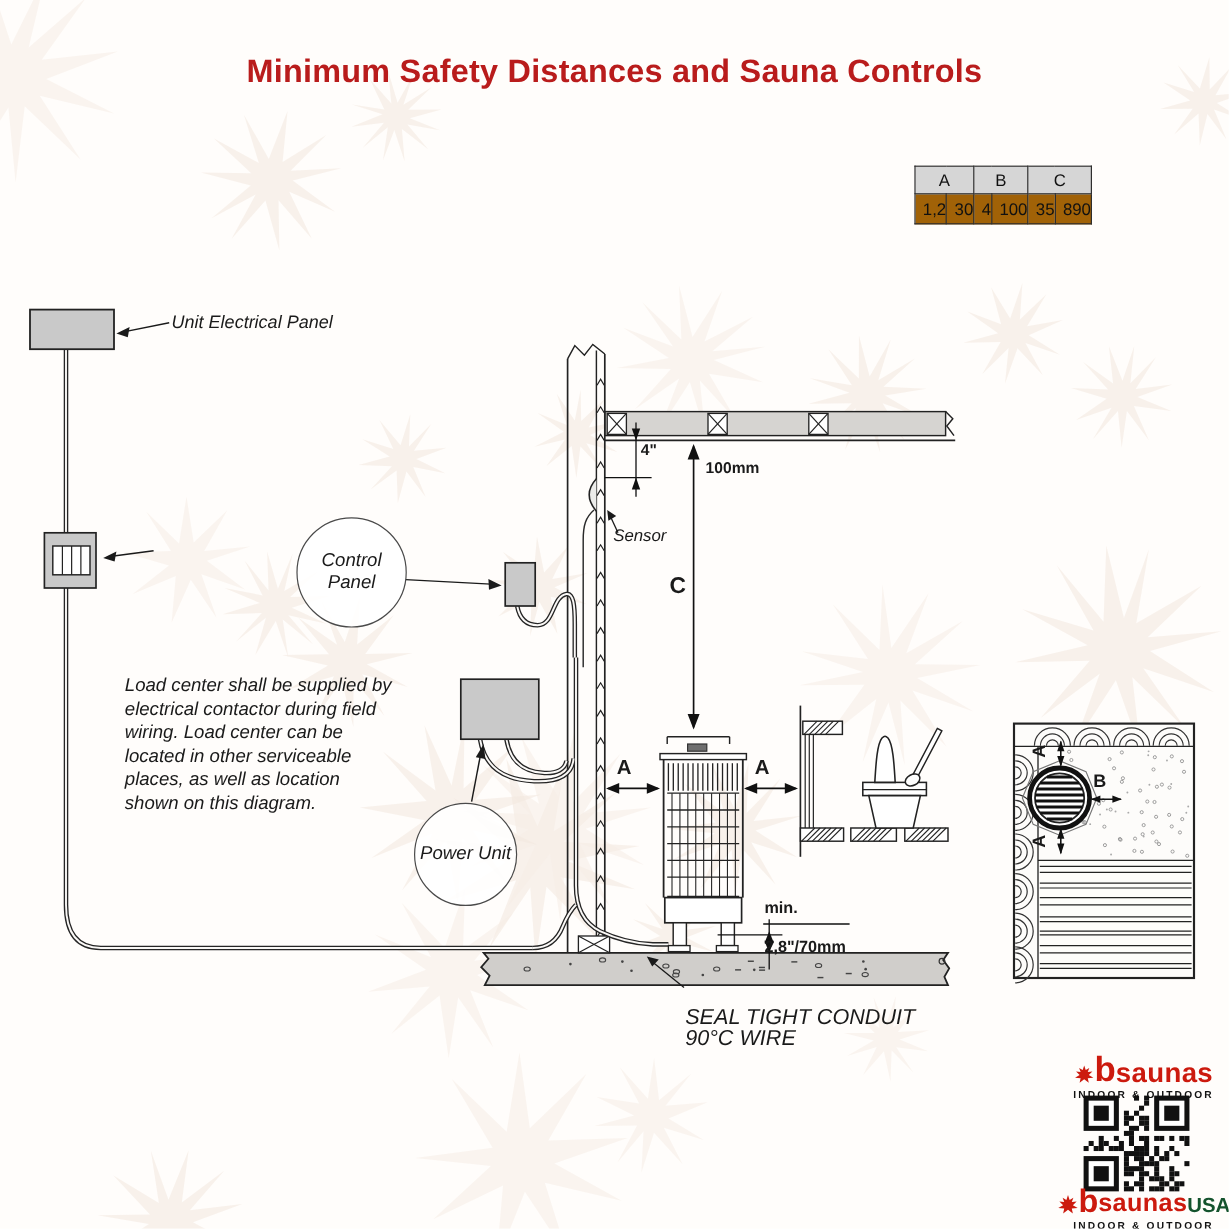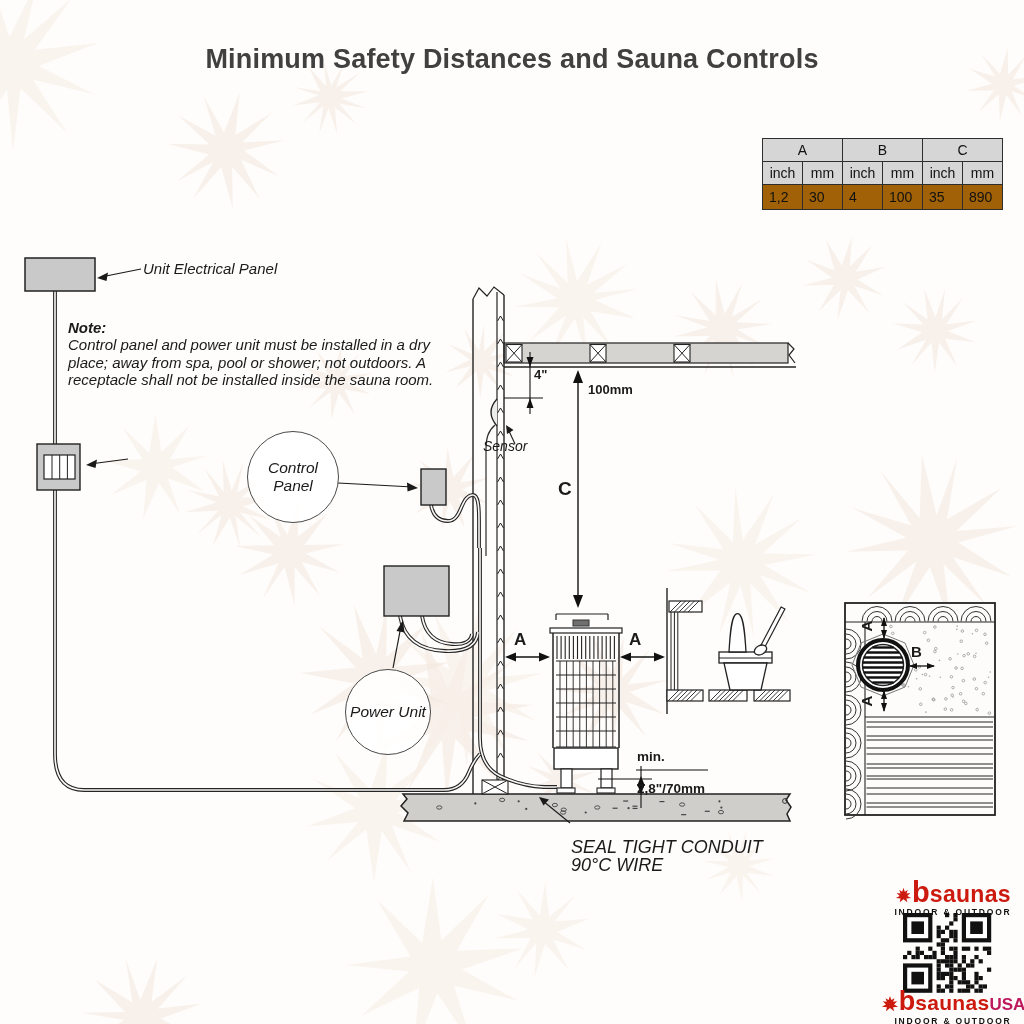--- a/index.html
+++ b/index.html
@@ -1,40 +1,40 @@
 <!DOCTYPE html>
 <html><head>
 <meta charset="utf-8">
 <style>
   html,body{margin:0;padding:0;background:#ffffff;}
   #page{position:relative;width:1024px;height:1024px;overflow:hidden;background:#fffdfb;
         font-family:"Liberation Sans",sans-serif;}
   #art{position:absolute;left:0;top:0;}
   .lbl{position:absolute;color:#1a1a1a;white-space:pre-line;line-height:1.15;}
   .it{font-style:italic;}
-  .title{left:0;right:0;top:44px;text-align:center;font-size:27px;font-weight:700;color:#404040;letter-spacing:.2px;}
+  .title{left:0;right:0;top:44px;text-align:center;font-size:27px;font-weight:700;color:#b91c1c;letter-spacing:.2px;}
   .note{left:68px;top:301px;font-size:15px;font-style:italic;line-height:17.5px;}
   .note b{font-style:italic;}
   .lcnote{left:104px;top:562px;font-size:15.5px;font-style:italic;line-height:19.5px;}
   .callout{position:absolute;border:1.3px solid #4a4a4a;border-radius:50%;
            background:rgba(255,255,255,.88);display:flex;align-items:center;justify-content:center;
            font-style:italic;font-size:15.5px;color:#1a1a1a;text-align:center;}
   table.dims{position:absolute;left:762px;top:138px;border-collapse:collapse;font-size:14px;color:#111;}
   table.dims td{border:1.2px solid #2e2e2e;padding:0;height:22px;}
   table.dims .hd{background:#d6d6d6;text-align:center;}
   table.dims .u{width:39px;}
   table.dims .val{padding-left:6px;background:#a16207;height:24px;}
   .dimtxt{font-weight:700;font-size:13px;}
   .rotA{width:22px;height:20px;display:flex;align-items:center;justify-content:center;
         transform:rotate(-90deg);font-weight:700;font-size:15px;}
   .logo{position:absolute;display:flex;flex-direction:column;align-items:center;}
   .logorow{display:flex;align-items:flex-end;line-height:1;}
   .logob{font-weight:800;font-size:29px;line-height:.8;}
   .logoname{font-weight:800;font-size:23px;letter-spacing:.3px;line-height:.9;}
-  .logousa{font-weight:800;font-size:17px;color:#be185d;line-height:1;}
+  .logousa{font-weight:800;font-size:17px;color:#14532d;line-height:1;}
   .tagline{font-weight:700;font-size:8.5px;letter-spacing:1.8px;color:#111;margin-top:3px;}
 </style>
 </head>
 <body>
 
 <div id="page">
 
 <svg id="art" width="1024" height="1024" viewBox="0 0 1024 1024">
   <g id="wm">
         <polygon points="38.5,65.9 95.0,94.6 33.1,79.7 67.1,132.9 20.6,88.6 13.0,152.1 7.0,89.6 -27.1,143.0 -8.0,81.0 -66.7,104.2 -13.8,70.0 -76.5,57.6 -13.1,54.6 -57.6,8.6 -4.3,42.4 -10.2,-22.4 9.4,37.0 38.3,-21.2 23.9,39.6 71.8,-2.0 34.8,49.7 98.2,43.0" fill="#f6ede5" opacity="0.55"></polygon>
@@ -580,56 +580,48 @@
 <div class="lbl title">Minimum Safety Distances and Sauna Controls</div>
 
 <table class="dims">
   <tbody>
         <tr>
     <td class="hd" colspan="2">A</td>
     <td class="hd" colspan="2">B</td>
     <td class="hd" colspan="2">C</td>
   </tr>
   <tr>
-    <td class="hd u">inch</td>
-    <td class="hd u">mm</td>
-    <td class="hd u">inch</td>
-    <td class="hd u">mm</td>
-    <td class="hd u">inch</td>
-    <td class="hd u">mm</td>
-  </tr>
-  <tr>
     <td class="val">1,2</td>
     <td class="val">30</td>
     <td class="val">4</td>
     <td class="val">100</td>
     <td class="val">35</td>
     <td class="val">890</td>
   </tr>
 </tbody>
     </table>
 
 <div class="lbl it" style="left:143px;top:260px;font-size:15px;">Unit Electrical Panel</div>
 
-<div class="lbl note">
-  <b>Note:</b>
-  <span>Control panel and power unit must be installed in a dry
-place; away from spa, pool or shower; not outdoors. A
-receptacle shall not be installed inside the sauna room.</span>
-</div>
-
+
+<div class="lbl lcnote">Load center shall be supplied by
+electrical contactor during field
+wiring. Load center can be
+located in other serviceable
+places, as well as location
+shown on this diagram.</div>
 
 <div class="callout" style="left:247px;top:431px;width:90px;height:90px;">
   <span>Control Panel</span>
 </div>
 <div class="callout" style="left:345px;top:669px;width:84px;height:84px;">
   <span>Power Unit</span>
 </div>
 
-<div class="lbl it" style="left:483px;top:438px;font-size:14px;">Sensor</div>
+<div class="lbl it" style="left:511px;top:438px;font-size:14px;">Sensor</div>
 
 <div class="lbl" style="left:558px;top:478px;font-size:19px;font-weight:600;">C</div>
 <div class="lbl" style="left:514px;top:630px;font-size:17px;font-weight:600;">A</div>
 <div class="lbl" style="left:629px;top:630px;font-size:17px;font-weight:600;">A</div>
 <div class="lbl dimtxt" style="left:534px;top:368px;">4"</div>
 <div class="lbl dimtxt" style="left:556px;top:383px;margin-left:32px;">100mm</div>
 <div class="lbl" style="left:637px;top:733px;font-size:13.5px;font-weight:700;line-height:16px;">
   <span style="display:block">min.</span>
   <span style="display:block">2,8"/70mm</span>
 </div>

